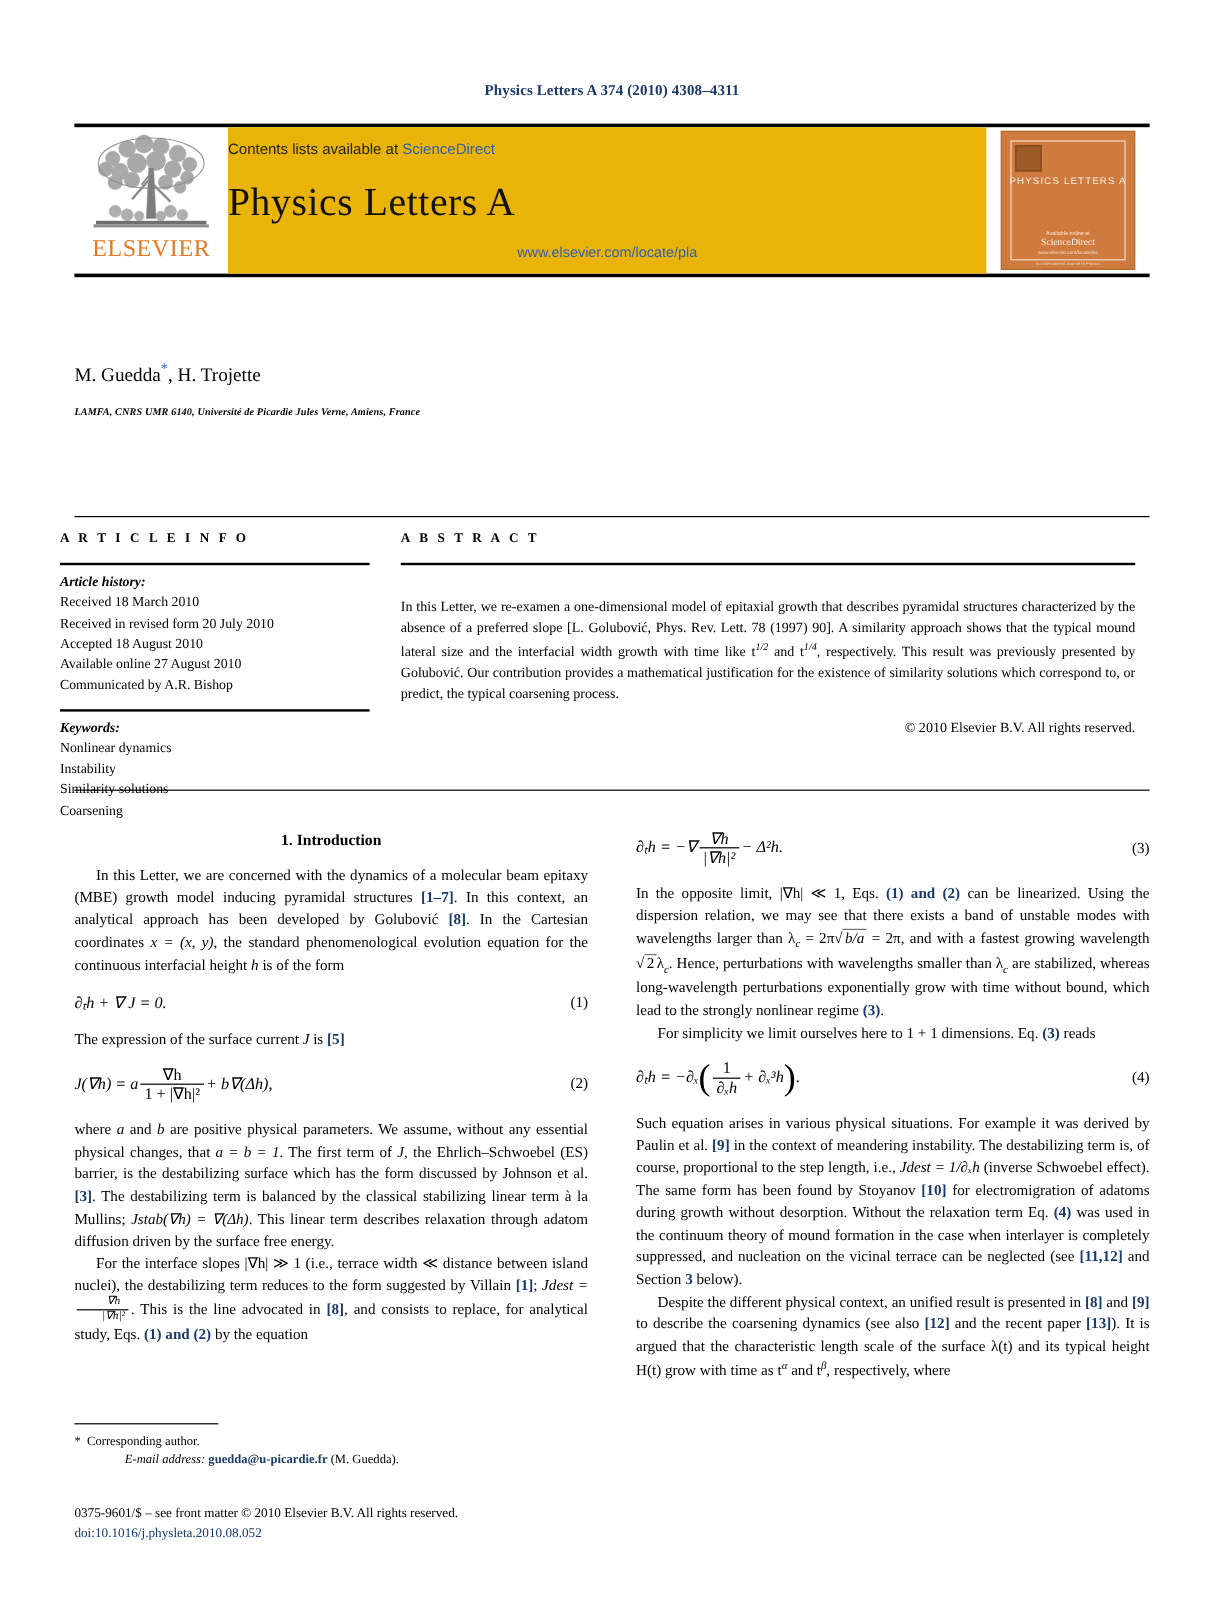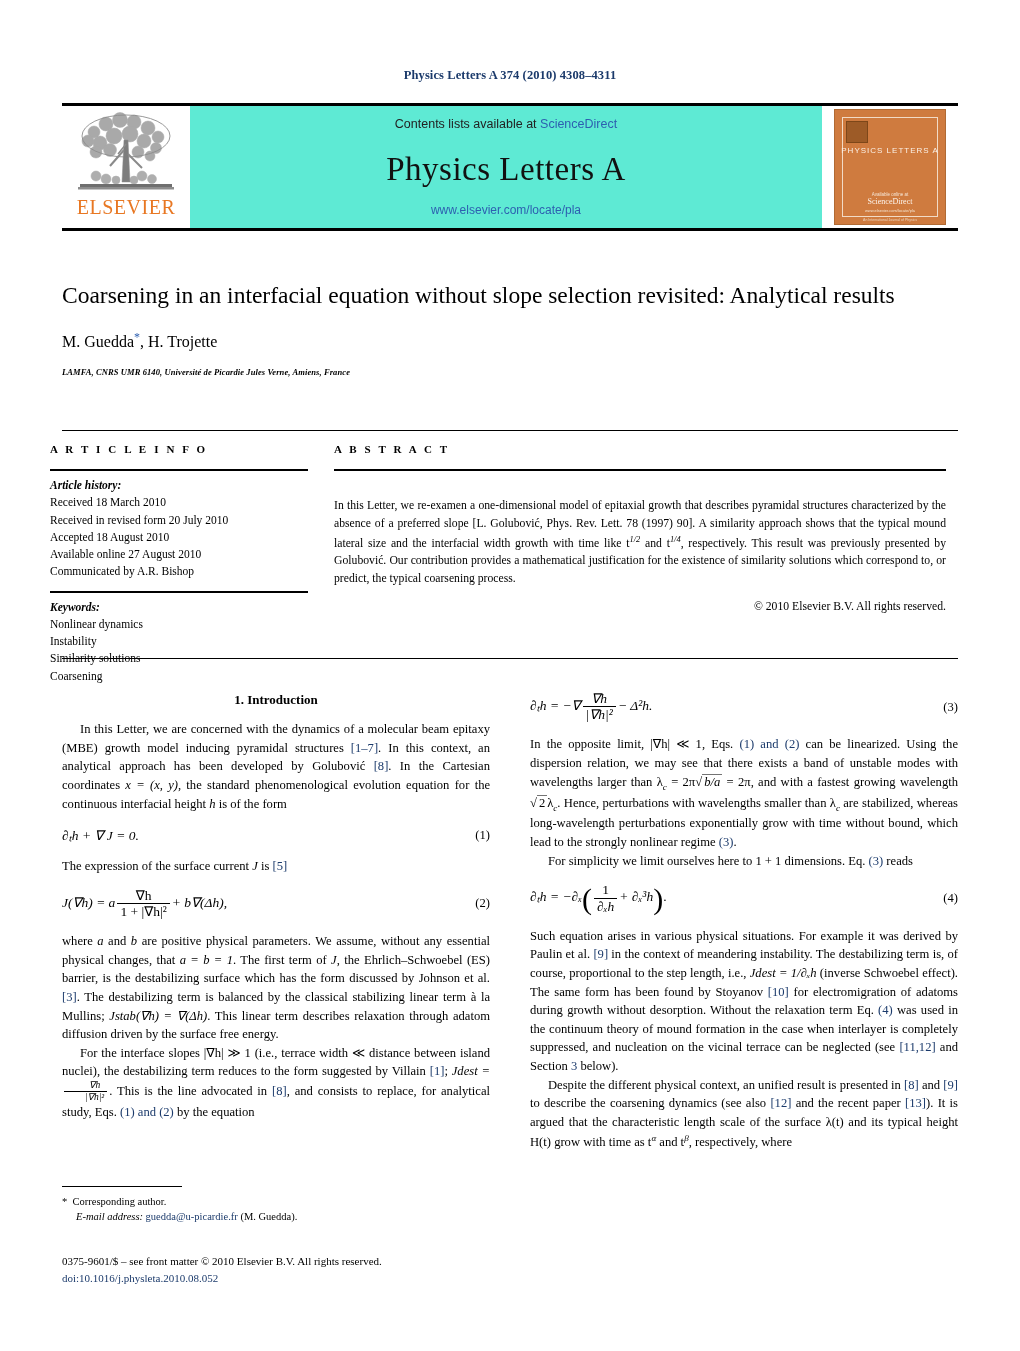--- a/index.html
+++ b/index.html
@@ -70,25 +70,24 @@
     font-family: "Liberation Serif", serif;
     font-size: 20px;
     letter-spacing: 0.5px;
     color: #E87722;
     font-weight: normal;
     line-height: 1;
     margin-top: 1px;
   }
   .center-band {
     flex: 1 1 auto;
-    background: #5eead4;
+    background: #eab308;
     position: relative;
     display: flex;
     flex-direction: column;
-    align-items: center;
     justify-content: flex-start;
     padding-top: 11px;
     box-sizing: border-box;
   }
   .contents-line {
     font-family: "Liberation Sans", sans-serif;
     font-size: 12.5px;
     color: #222;
   }
   .contents-line .sd {
@@ -312,21 +311,21 @@
   .eq-row {
     display: flex;
     align-items: center;
     justify-content: space-between;
     margin: 13px 0 13px 0;
     font-family: "Liberation Serif", serif;
     font-size: 13.5px;
   }
   .eq-body { flex: 1 1 auto; }
   .eq-num { flex: 0 0 auto; padding-left: 10px; font-size: 12.6px;}
-  .lnk { color: #1b3a6b; }
+  .lnk { color: #1b3a6b; font-weight: bold; }
   .it { font-style: italic; }
 
   
   .frac {
     display: inline-flex;
     flex-direction: column;
     vertical-align: middle;
     text-align: center;
     line-height: 1.05;
     margin: 0 2px;
@@ -358,21 +357,21 @@
     background: #000;
     margin-bottom: 7px;
   }
   .fn-line {
     font-family: "Liberation Serif", serif;
     font-size: 10.5px;
     line-height: 1.45;
     padding-left: 14px;
     text-indent: -14px;
   }
-  .fn-line .it { font-style: italic; }
+  .fn-line .it { font-style: italic; margin-left: 28px; }
   .issn {
     position: absolute;
     top: 1253px;
     left: 62px;
     width: 470px;
     font-family: "Liberation Serif", serif;
     font-size: 11px;
     line-height: 1.5;
   }
   .issn .doi { color: #1b3a6b; }
@@ -447,21 +446,20 @@
           <div class="cover-foot2">ScienceDirect</div>
           <div class="cover-foot3">www.elsevier.com/locate/pla</div>
           <div class="cover-foot4">An International Journal of Physics</div>
         </div>
       </div>
 
     </div>
   </div>
 
   <div class="title-block">
-    <h1 class="art-title">Coarsening in an interfacial equation without slope selection revisited: Analytical results</h1>
     <div class="authors">
       <span>M. Guedda</span><span class="star">*</span><span>, H. Trojette</span>
     </div>
     <div class="affil">LAMFA, CNRS UMR 6140, Université de Picardie Jules Verne, Amiens, France</div>
   </div>
 
   <div class="rule-top"></div>
 
   <div class="infoabs">
 

